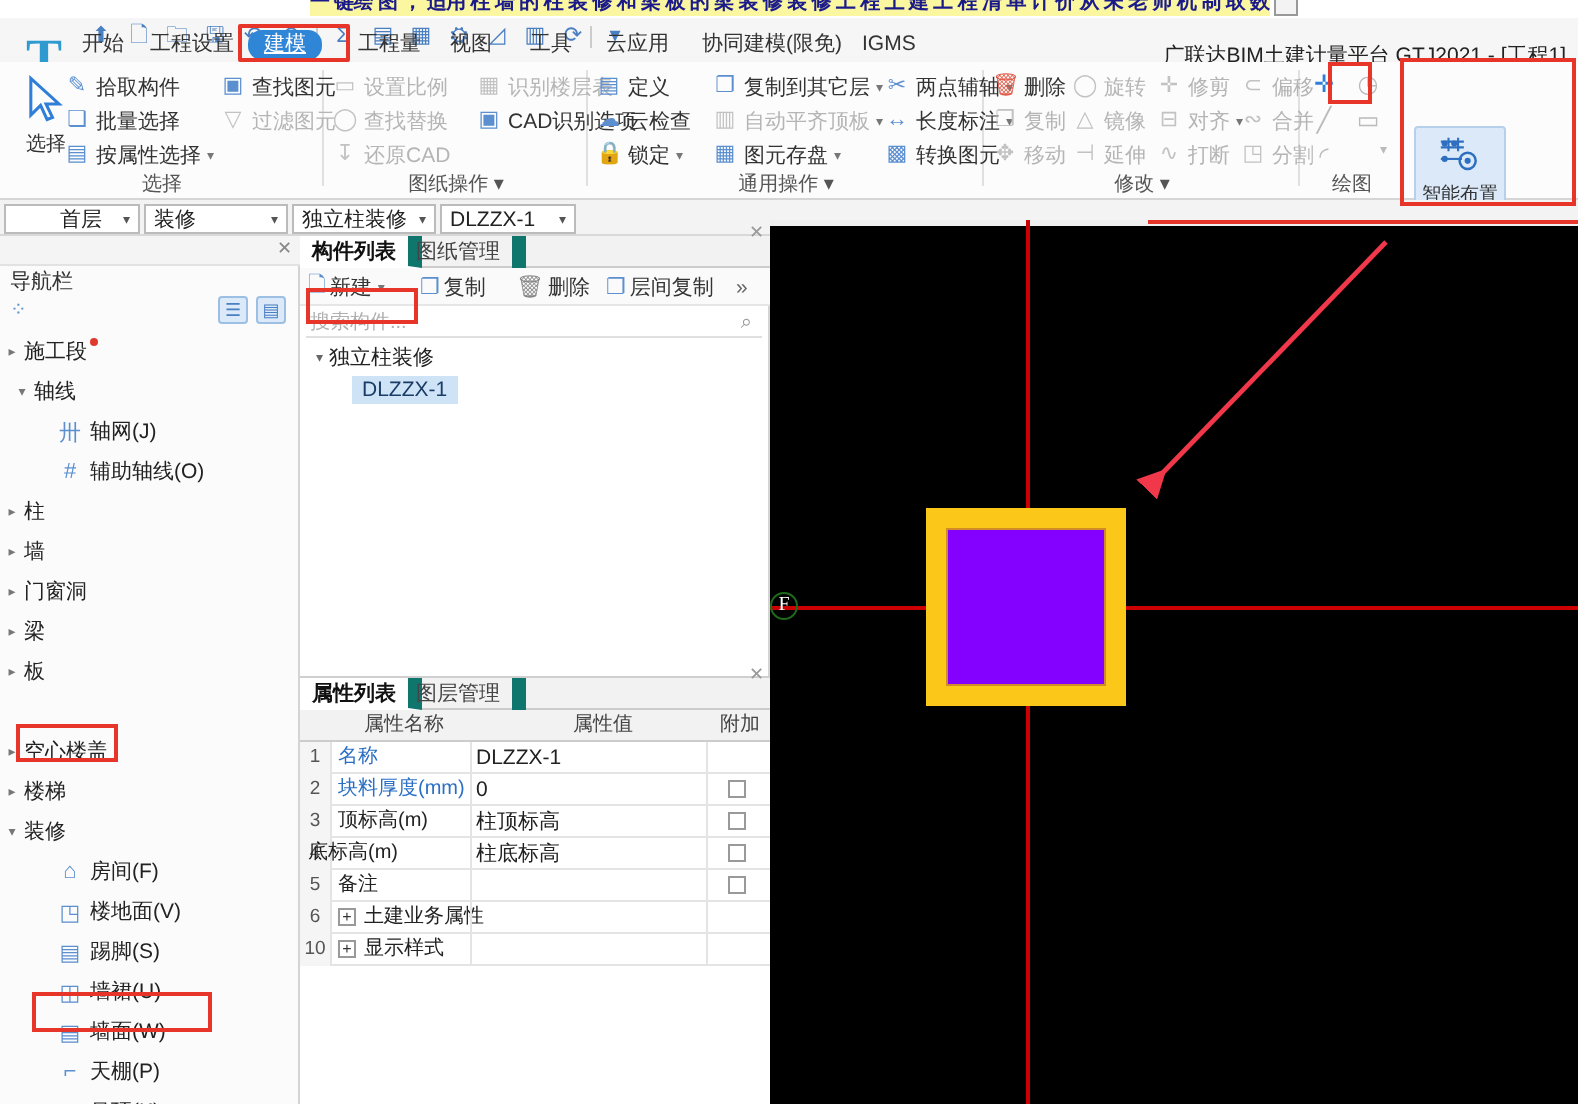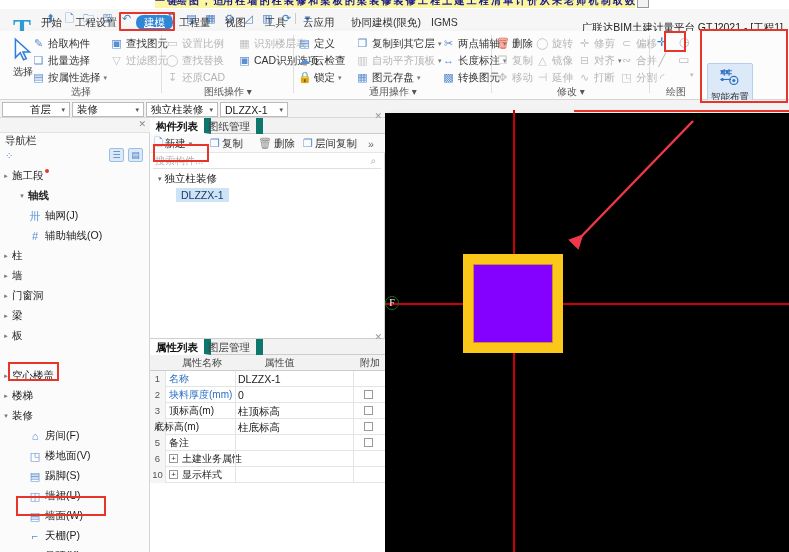--- a/index.html
+++ b/index.html
@@ -243,21 +243,21 @@
         <div class="qicon" style="left: 279px;">⟳</div>
         <div class="qicon" style="left: 300px;">▾</div>
         <div class="sep" style="left: 158px;"></div>
         <div class="sep" style="left: 295px;"></div>
       </div>
   </div>
 
   <div class="tabsrow" id="tabsrow">
       <div class="tab" style="left: 38px;">开始</div>
       <div class="tab" style="left: 72px;">工程设置</div>
-      <div class="tab active" style="left: 136px; text-decoration: underline;">建模</div>
+      <div class="tab active" style="left: 124px; text-decoration: underline;">建模</div>
       <div class="tab" style="left: 176px;">工程量</div>
       <div class="tab" style="left: 222px;">视图</div>
       <div class="tab" style="left: 262px;">工具</div>
       <div class="tab" style="left: 300px;">云应用</div>
       <div class="tab" style="left: 348px;">协同建模(限免)</div>
       <div class="tab" style="left: 428px;">IGMS</div>
     </div>
   <div class="tabhilite"></div>
 
   <div class="ribbon" id="ribbon">
@@ -542,21 +542,21 @@
       <span style="position:absolute;left:5px;top:3px;color:#5b8fd0;font-size:10px;">⁘</span>
       <div class="sq" style="left:109px;">☰</div>
       <div class="sq" style="left:128px;">▤</div>
     </div>
     <div class="navlist" id="navlist">
         <div class="nrow" style="top: 0px; padding-left: 0px;">
           <span class="arr">▸</span>
           <span>施工段</span>
           <span class="dot"></span>
         </div>
-        <div class="nrow" style="top: 20px; padding-left: 16px; font-weight: bold;">
+        <div class="nrow" style="top: 20px; padding-left: 5px;">
           <span class="arr">▾</span>
           <span>轴线</span>
         </div>
         <div class="nrow" style="top: 40px; padding-left: 16px;">
           <span class="arr"></span>
           <span class="nico">卅</span>
           <span>轴网(J)</span>
         </div>
         <div class="nrow" style="top: 60px; padding-left: 16px;">
           <span class="arr"></span>
@@ -679,21 +679,21 @@
 
   <div class="proppanel">
     <div class="tabstrip" id="pp-tabs">
       <span class="x">✕</span>
     <div class="ptab on" style="left: 0px;">属性列表</div>
         <div class="ptab" style="left: 52px;">图层管理</div>
       </div>
     <div class="ptable" id="ptable">
       <div class="phdr" id="phdr">
           <div class="h" style="left: 19px; width: 66px;">属性名称</div>
-          <div class="h" style="left: 72px; width: 115px;">属性值</div>
+          <div class="h" style="left: 94px; width: 115px;">属性值</div>
           <div class="h" style="left: 205px; width: 30px;">附加</div>
         </div>
     <div class="prow" style="top: 16px;">
           <div class="num">1</div>
           <div class="nm" style="left: 19px; color: rgb(42, 111, 196);">名称</div>
           <div class="vsep"></div>
           <div class="vl">DLZZX-1</div>
           <div class="asep"></div>
         </div>
         <div class="prow" style="top: 32px;">

